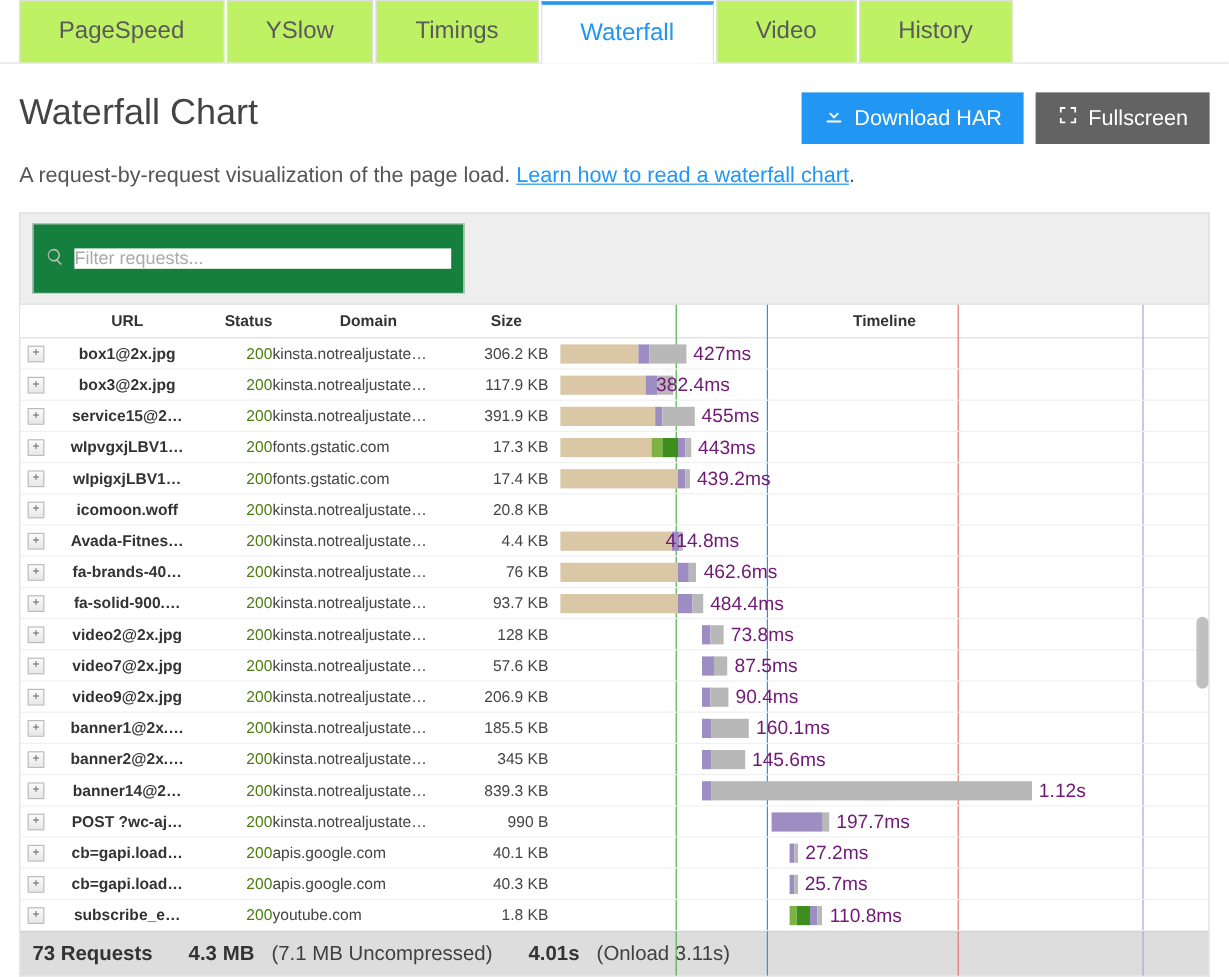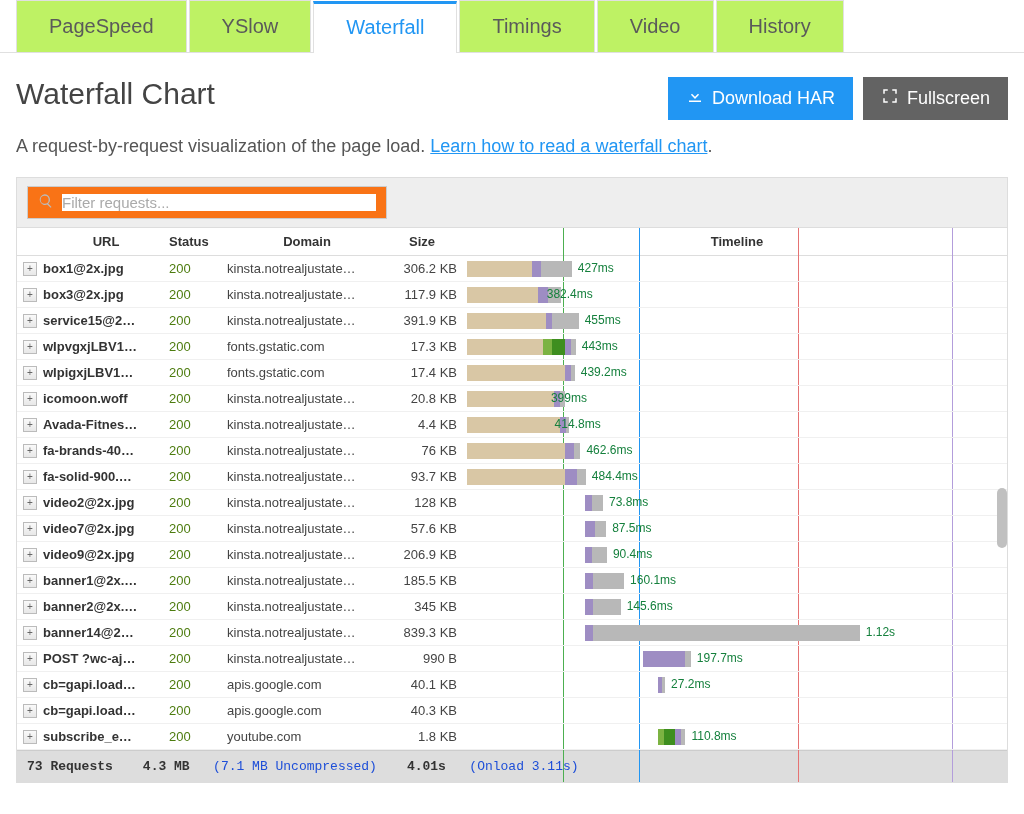--- a/index.html
+++ b/index.html
@@ -73,24 +73,24 @@
   }
   .filter-bar {
     background: #eeeeee;
     border: 1px solid #ddd;
     padding: 8px 10px;
     margin: 0 16px;
   }
   .filter-input-wrap {
     display: flex;
     align-items: center;
-    background: #f97316;
+    background: #15803d;
     border: 1px solid #ccc;
     width: 360px;
-    padding: 6px 10px;
+    padding: 19px 10px;
     gap: 8px;
   }
   .filter-input-wrap svg { width: 16px; height: 16px; fill: #bbb; }
   .filter-input {
     border: none;
     outline: none;
     font-size: 15px;
     width: 100%;
     color: #555;
   }
@@ -103,22 +103,22 @@
   }
   .thead {
     display: flex;
     background: #fff;
     border-bottom: 1px solid #ddd;
     font-weight: bold;
     font-size: 13px;
     padding: 6px 0;
   }
   .col-exp { width: 26px; flex-shrink: 0; }
-  .col-url { width: 126px; flex-shrink: 0; }
-  .col-status { width: 58px; flex-shrink: 0; text-align: left; }
+  .col-url { width: 126px; flex-shrink: 0; text-align: center; }
+  .col-status { width: 58px; flex-shrink: 0; text-align: right; }
   .col-domain { width: 160px; flex-shrink: 0; }
   .col-size { width: 80px; flex-shrink: 0; text-align: right; padding-right: 10px;}
   .col-timeline { flex: 1; position: relative; }
   .tbody { position: relative; }
   .row {
     display: flex;
     align-items: center;
     height: 26px;
     font-size: 13px;
     border-bottom: 1px solid #f0f0f0;
@@ -147,65 +147,64 @@
     top: 5px;
   }
   .seg { height: 100%; display: inline-block; vertical-align: top; }
   .seg-block { background: #d9c7a5; }
   .seg-wait  { background: #9e8dc3; }
   .seg-recv  { background: #b8b8b8; }
   .seg-green { background: #7cb342; }
   .seg-dkgreen { background: #3e8e1f; }
   .time-label {
     position: absolute;
-    font-size: 12px;
-    color: #15803d;
+    font-size: 16px;
+    color: #701a75;
     top: 5px;
     white-space: nowrap;
   }
   .gridlines {
     position: absolute;
     top: 0; bottom: 0; left: 450px; right: 12px;
     pointer-events: none;
   }
   .vline { position: absolute; top:0; bottom:0; width:1px; }
   .v-green { background: #4caf50; }
   .v-blue  { background: #2196f3; }
   .v-red   { background: #e57373; }
   .v-purple{ background: #b39ddb; }
   .tfoot {
     display: flex;
     background: #ddd;
     border-top: 1px solid #ccc;
     font-weight: bold;
-    font-size: 13px;
+    font-size: 17px;
     padding: 8px 10px;
     gap: 30px;
     align-items: center;
-    font-family: Liberation Mono, monospace;
-  }
-  .tfoot .un { font-weight: normal; color: #1d4ed8; }
+  }
+  .tfoot .un { font-weight: normal; color: #404040; }
   .scroll-thumb {
     position: absolute;
     right: 0;
     top: 260px;
     width: 10px;
     height: 60px;
     background: #c0c0c0;
     border-radius: 5px;
   }
 </style>
 </head>
 <body>
 
 <div class="tabs" id="tab-bar">
     <div class="tab">PageSpeed</div>
     <div class="tab">YSlow</div>
+    <div class="tab">Timings</div>
     <div class="tab active">Waterfall</div>
-    <div class="tab">Timings</div>
     <div class="tab">Video</div>
     <div class="tab">History</div>
   </div>
 
 <div class="header-row">
   <div class="title">Waterfall Chart</div>
   <div class="buttons">
     <button class="btn btn-blue">
       <span>
         <svg viewBox="0 0 24 24">
@@ -324,24 +323,20 @@
         </div>
       </div>
       <div class="row">
         <div class="col-exp">
           <div class="exp-btn">+</div>
         </div>
         <div class="col-url">icomoon.woff</div>
         <div class="col-status">200</div>
         <div class="col-domain">kinsta.notrealjustate…</div>
         <div class="col-size">20.8 KB</div>
-        <div class="timeline-cell">
-          <div class="bar-track" style="left: 0%; width: 18.1364%;"><span class="seg seg-block" style="width: 89.2231%;"></span><span class="seg seg-wait" style="width: 6.26566%;"></span><span class="seg seg-recv" style="width: 4.51128%;"></span></div>
-          <div class="time-label" style="left: calc(18.1364% - 14px);">399ms</div>
-        </div>
       </div>
       <div class="row">
         <div class="col-exp">
           <div class="exp-btn">+</div>
         </div>
         <div class="col-url">Avada-Fitnes…</div>
         <div class="col-status">200</div>
         <div class="col-domain">kinsta.notrealjustate…</div>
         <div class="col-size">4.4 KB</div>
         <div class="timeline-cell">
@@ -480,20 +475,24 @@
         </div>
       </div>
       <div class="row">
         <div class="col-exp">
           <div class="exp-btn">+</div>
         </div>
         <div class="col-url">cb=gapi.load…</div>
         <div class="col-status">200</div>
         <div class="col-domain">apis.google.com</div>
         <div class="col-size">40.3 KB</div>
+        <div class="timeline-cell">
+          <div class="bar-track" style="left: 35.4545%; width: 1.13636%;"><span class="seg seg-wait" style="width: 52%;"></span><span class="seg seg-recv" style="width: 48%;"></span></div>
+          <div class="time-label" style="left: calc(36.5909% + 6px);">25.7ms</div>
+        </div>
       </div>
       <div class="row">
         <div class="col-exp">
           <div class="exp-btn">+</div>
         </div>
         <div class="col-url">subscribe_e…</div>
         <div class="col-status">200</div>
         <div class="col-domain">youtube.com</div>
         <div class="col-size">1.8 KB</div>
         <div class="timeline-cell">

